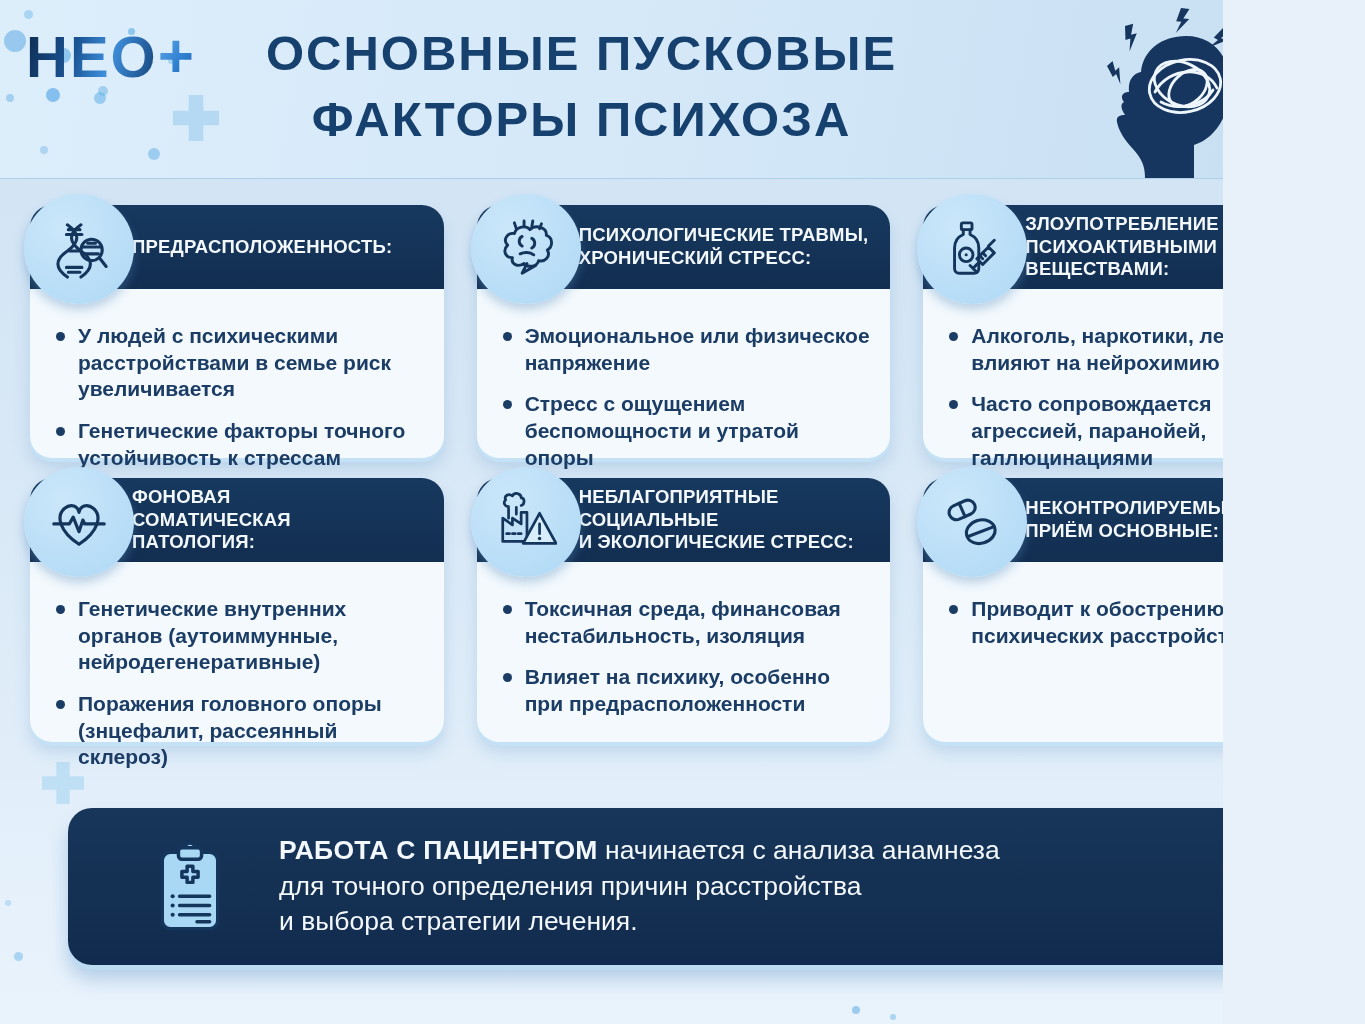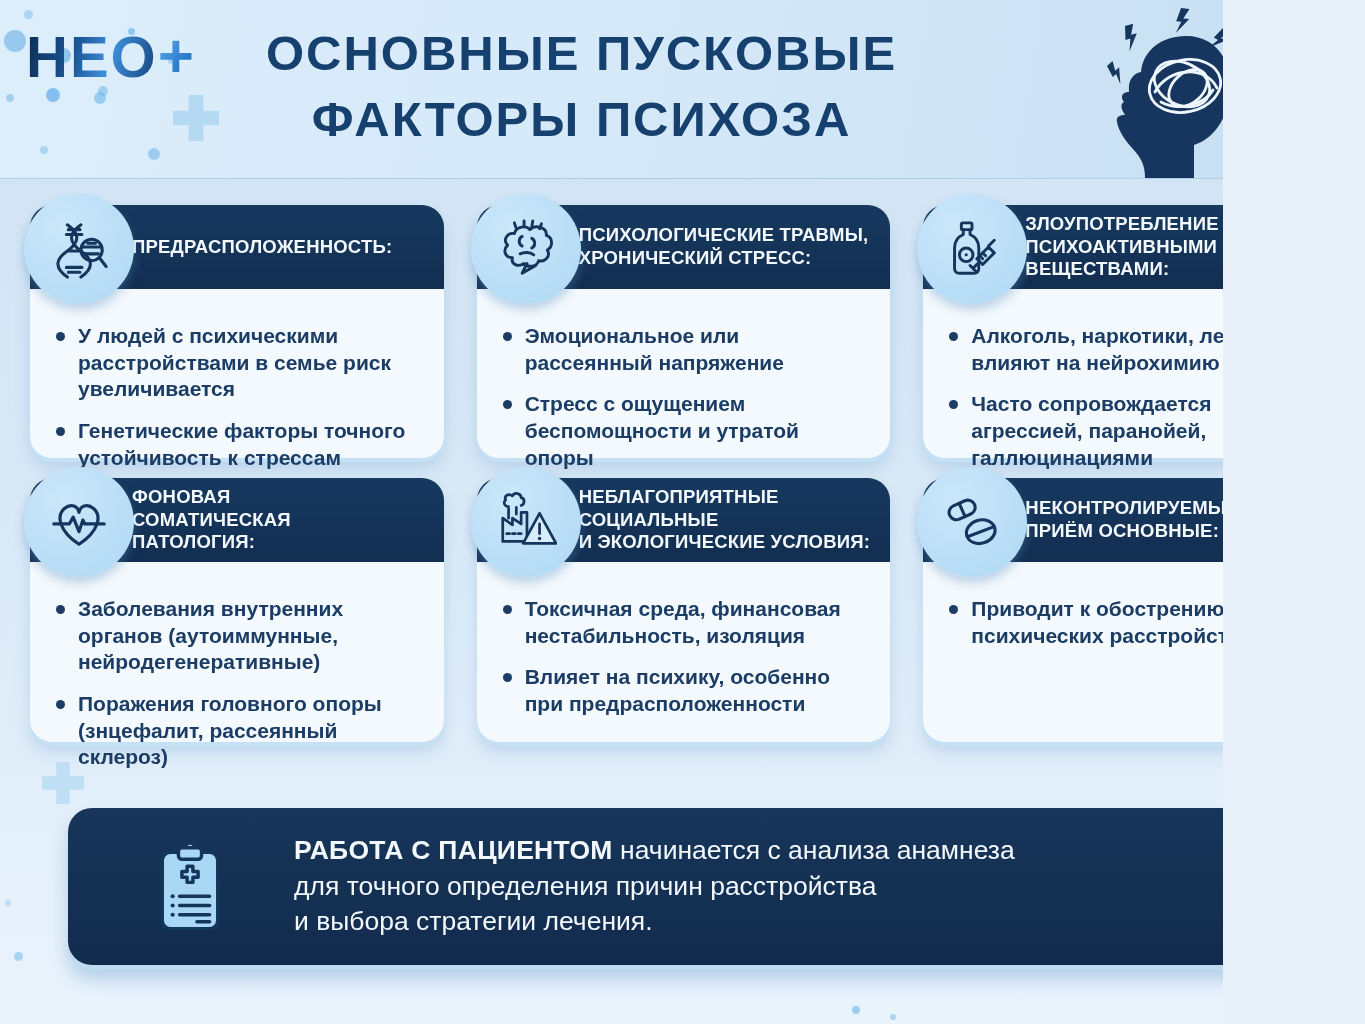--- a/index.html
+++ b/index.html
@@ -65,21 +65,21 @@
   .bullet-dot { flex:0 0 auto; width:9px; height:9px; border-radius:50%; background:#1b3c64; margin-top:9px; }
   
   .footer-banner {
     position:absolute; left:68px; top:808px; width:1230px; height:157px;
     background:linear-gradient(180deg,#173659 0%,#112b4e 100%);
     border-radius:24px; display:flex; align-items:center;
     box-shadow:0 5px 0 #bcdcf2, 0 14px 18px rgba(100,150,200,.40);
   }
   .clipboard { margin-left:85px; flex:0 0 auto; }
   .footer-text {
-    margin-left:67px; color:#f3f8fc; font-size:26.5px; line-height:1.34;
+    margin-left:52px; color:#f3f8fc; font-size:26.5px; line-height:1.34;
     white-space:pre-line; font-weight:400;
   }
   .footer-text .bold-lead { font-weight:800; letter-spacing:.3px; }
 </style>
 </head>
 <body>
 
 <div class="page">
 
   <div class="header-band"></div>
@@ -159,21 +159,21 @@
           <path d="M18 41 C10 41 8 33 13 28 C8 23 12 15 20 16 C22 9 32 7 36 12 C42 6 54 10 53 18 C60 20 60 30 54 33 C58 40 51 46 45 44 C44 50 34 52 30 47 C24 51 16 48 18 41 Z"></path>
           <path d="M28 19 C24 21 24 27 28 29 M38 21 C42 23 42 29 38 31 M26 37 C30 35 36 35 40 38"></path>
           <path d="M33 47 L28 57 L42 49"></path>
         </svg>
       </div>
       <div class="card-header">ПСИХОЛОГИЧЕСКИЕ ТРАВМЫ,
 ХРОНИЧЕСКИЙ СТРЕСС:</div>
       <div class="card-body">
         <div class="bullet">
           <span class="bullet-dot"></span>
-          <span>Эмоциональное или рассеянный напряжение</span>
+          <span>Эмоциональное или физическое напряжение</span>
         </div>
         <div class="bullet">
           <span class="bullet-dot"></span>
           <span>Стресс с ощущением беспомощности и утратой опоры</span>
         </div>
       </div>
     </div>
 
     <div class="card">
       <div class="icon-circle">
@@ -208,21 +208,21 @@
           <path d="M32 55 C12 42 8 26 17 18 C24 12 31 16 32 22 C33 16 40 12 47 18 C56 26 52 42 32 55 Z"></path>
           <path d="M6 34 H22 L26 27 L32 42 L36 30 L38 34 H58"></path>
         </svg>
       </div>
       <div class="card-header">ФОНОВАЯ
 СОМАТИЧЕСКАЯ
 ПАТОЛОГИЯ:</div>
       <div class="card-body">
         <div class="bullet">
           <span class="bullet-dot"></span>
-          <span>Заболевания внутренних органов (аутоиммунные, нейродегенеративные)</span>
+          <span>Генетические внутренних органов (аутоиммунные, нейродегенеративные)</span>
         </div>
         <div class="bullet">
           <span class="bullet-dot"></span>
           <span>Поражения головного опоры (знцефалит, рассеянный склероз)</span>
         </div>
       </div>
     </div>
 
     <div class="card">
       <div class="icon-circle">
@@ -231,21 +231,21 @@
           <path d="M14 18 V28 M22 17 V24"></path>
           <path d="M8 52 V28 L18 35 V28 L27 34 V22 H33 V52 Z"></path>
           <path d="M12 44 H15 M18 44 H21 M24 44 H27"></path>
           <path d="M46 23 L63 54 H29 Z" fill="#d8edfb"></path>
           <path d="M46 34 V44"></path>
           <circle cx="46" cy="49" r="1.8" fill="#14355c" stroke="none"></circle>
         </svg>
       </div>
       <div class="card-header">НЕБЛАГОПРИЯТНЫЕ
 СОЦИАЛЬНЫЕ
-И ЭКОЛОГИЧЕСКИЕ УСЛОВИЯ:</div>
+И ЭКОЛОГИЧЕСКИЕ СТРЕСС:</div>
       <div class="card-body">
         <div class="bullet">
           <span class="bullet-dot"></span>
           <span>Токсичная среда, финансовая нестабильность, изоляция</span>
         </div>
         <div class="bullet">
           <span class="bullet-dot"></span>
           <span>Влияет на психику, особенно при предрасположенности</span>
         </div>
       </div>

